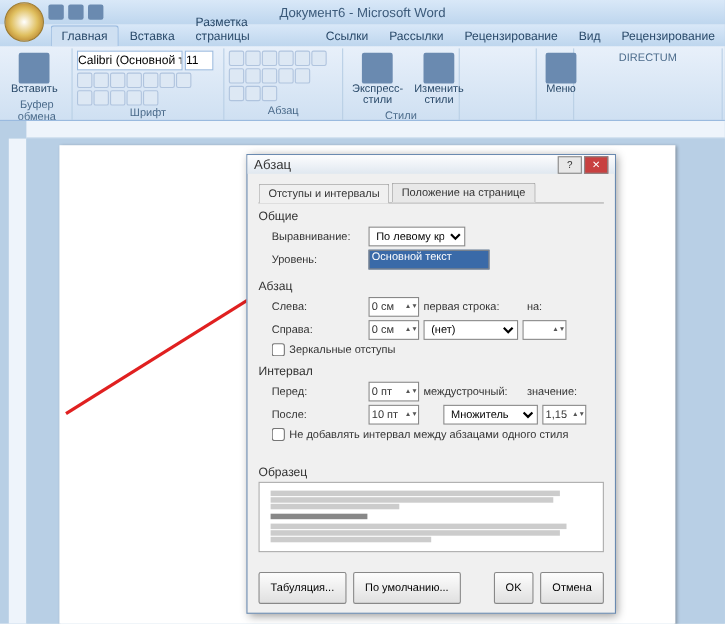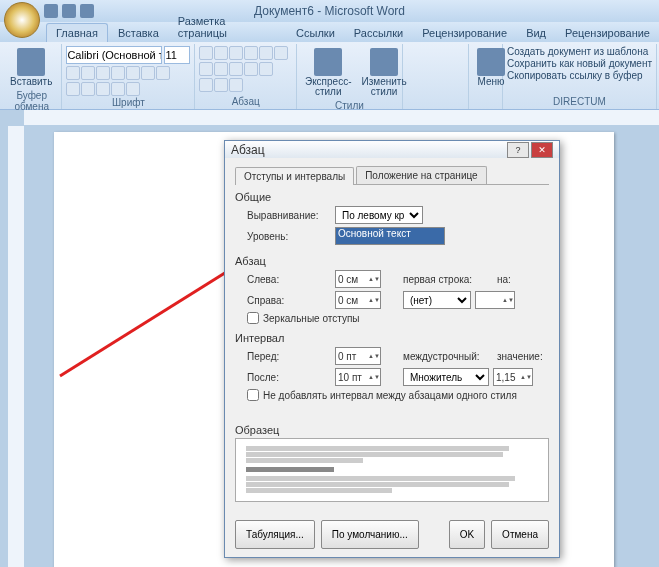--- a/index.html
+++ b/index.html
@@ -165,27 +165,20 @@
   <div class="group" style="width:34px">
     <div class="group-body">
         <div class="rbtn">
           <div class="ricon big"></div>
           <span>Меню</span>
         </div>
       </div>
     <div class="group-label"></div>
   </div>
   <div class="group" style="flex:1">
-    <div class="group-body">
-        <div class="directum">
-      <div class="dlink">Создать документ из шаблона</div>
-      <div class="dlink">Сохранить как новый документ</div>
-      <div class="dlink">Скопировать ссылку в буфер</div>
-    </div>
-      </div>
     <div class="group-label">DIRECTUM</div>
   </div>
 </div>
 
 <div class="ruler-h"></div>
 <div class="ruler-v"></div>
 <div class="doc-area">
   <div class="page"></div>
 </div>
 
@@ -221,48 +214,48 @@
       <div class="combo hl" style="width:110px">Основной текст</div>
     </div>
 
     <div class="section-label" style="margin-top:10px">Абзац</div>
     <div class="row">
       <label>Слева:</label>
       <div class="spin">
           <span>0 см</span>
           <span class="arrows">▲▼</span>
         </div>
-      <div class="lbl2" style="margin-left:18px">первая строка:</div>
+      <div class="lbl2" style="">первая строка:</div>
       <div class="lbl2" style="width:30px">на:</div>
     </div>
     <div class="row">
       <label>Справа:</label>
       <div class="spin">
           <span>0 см</span>
           <span class="arrows">▲▼</span>
         </div>
-      <select class="combo" style="width:68px;margin-left:18px"><option>(нет)</option></select>
+      <select class="combo" style="width:86px;"><option>(нет)</option></select>
       <div class="spin" style="width:40px">
           <span></span>
           <span class="arrows">▲▼</span>
         </div>
     </div>
     <div class="chk">
         <input type="checkbox" style="">
         <span>Зеркальные отступы</span>
       </div>
 
     <div class="section-label" style="margin-top:8px">Интервал</div>
     <div class="row">
       <label>Перед:</label>
       <div class="spin">
           <span>0 пт</span>
           <span class="arrows">▲▼</span>
         </div>
-      <div class="lbl2" style="margin-left:18px">междустрочный:</div>
+      <div class="lbl2" style="margin-left:0">междустрочный:</div>
       <div class="lbl2" style="width:48px">значение:</div>
     </div>
     <div class="row">
       <label>После:</label>
       <div class="spin">
           <span>10 пт</span>
           <span class="arrows">▲▼</span>
         </div>
       <select class="combo" style="width:86px;margin-left:18px"><option>Множитель</option></select>
       <div class="spin" style="width:40px">

